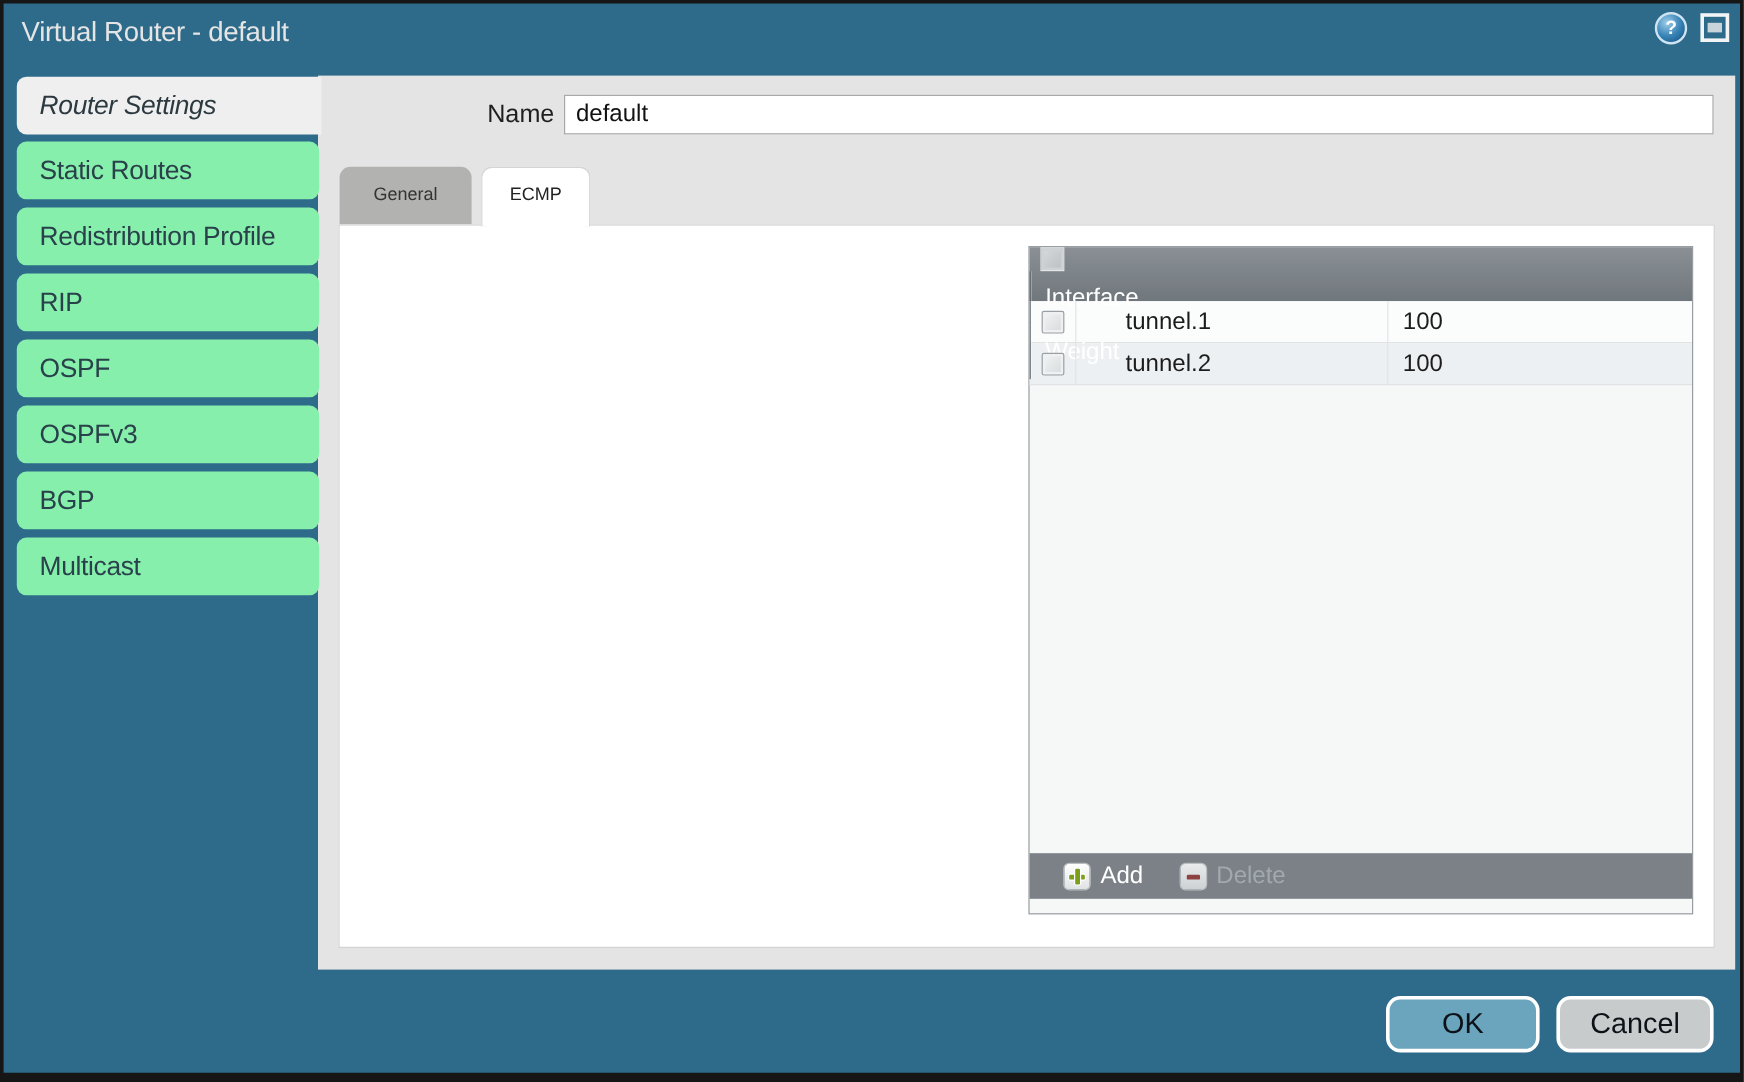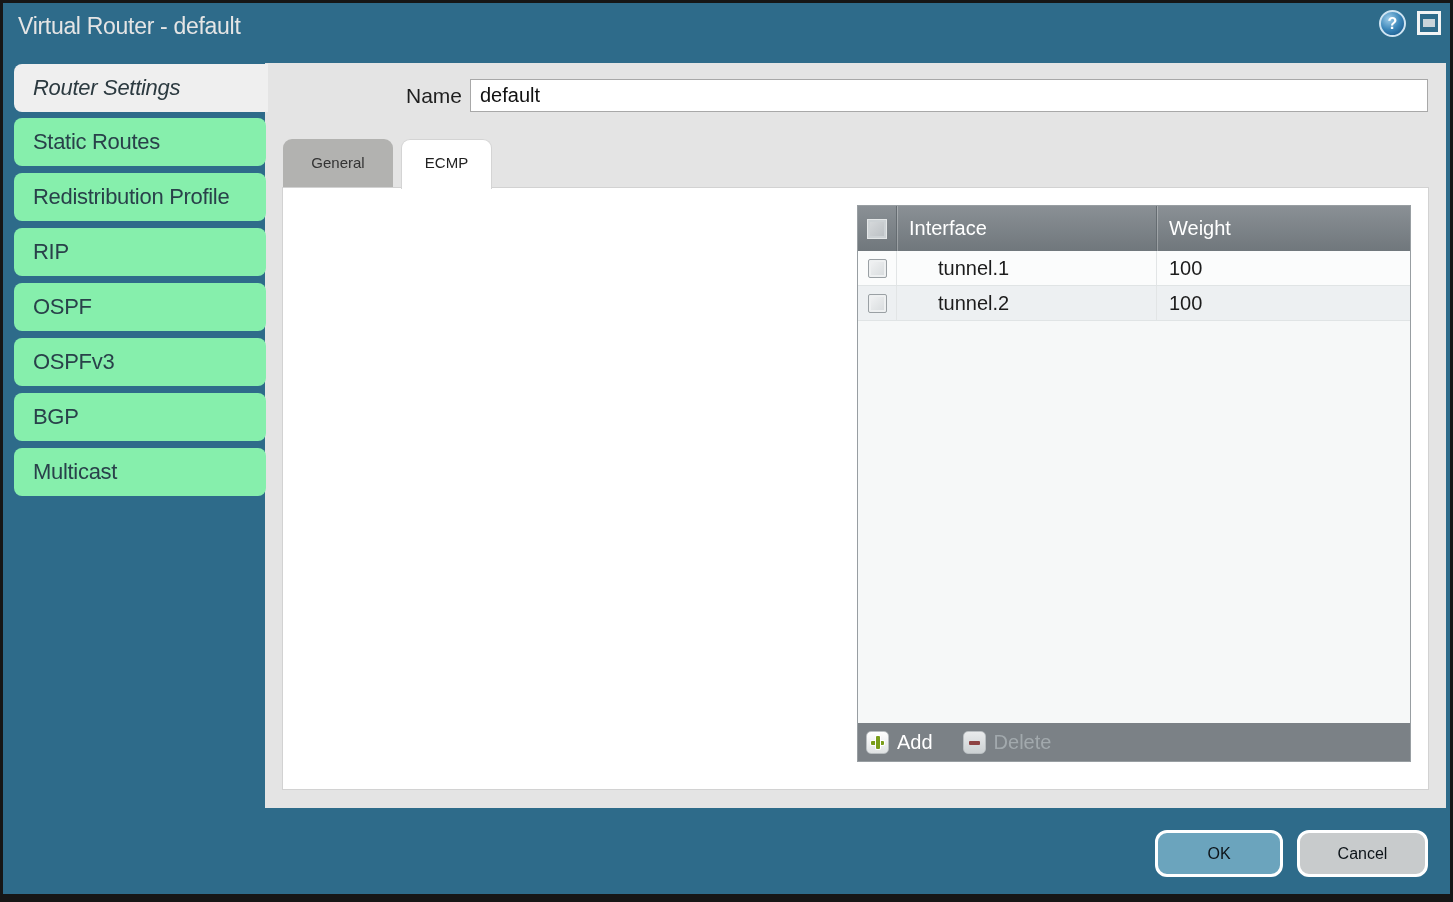--- a/index.html
+++ b/index.html
@@ -156,21 +156,21 @@
   
   .iface-table {
     position: absolute; left: 857px; top: 205px;
     width: 554px; height: 557px;
     border: 1px solid #989ea2; background: #f6f8f8;
     z-index: 4;
   }
   .thead {
     display: flex; height: 45px;
     background: linear-gradient(#8a9095, #70777c);
-    color: #fff; font-size: 20px;
+    color: #fff; font-size: 20px; flex-direction: column;
   }
   .th-check { width: 38px; display: flex; align-items: center; justify-content: center; }
   .th { line-height: 45px; padding-left: 12px;
         border-left: 1px solid #656c71; box-shadow: inset 1px 0 0 rgba(255,255,255,.28); }
   .th-interface { width: 260px; }
   .th-weight { flex: 1; }
   .hdr-checkbox {
     width: 20px; height: 20px;
     background: linear-gradient(135deg, #d8dbdd, #b9bec2);
     border: 1px solid #e4e7e8;
@@ -186,23 +186,23 @@
   .td-interface { width: 260px; padding-left: 41px; }
   .td-weight { flex: 1; }
   .row-checkbox {
     width: 19px; height: 19px; border-radius: 2px;
     background: linear-gradient(135deg, #f3f4f5, #d6dadc);
     border: 1px solid #9aa0a4;
     box-shadow: inset 0 0 0 2px #eef0f1;
     cursor: pointer;
   }
   .table-toolbar {
-    position: absolute; left: 0; right: 0; bottom: 0; height: 38px;
+    position: absolute; left: 0; right: 0; bottom: 12px; height: 38px;
     background: #7b8186;
-    display: flex; align-items: center; padding-left: 8px;
+    display: flex; align-items: center; padding-left: 28px;
   }
   .tool-btn { display: flex; align-items: center; cursor: pointer; }
   .tool-btn .label { font-size: 20px; margin-left: 8px; }
   .add-btn .label { color: #fff; }
   .delete-btn { margin-left: 30px; cursor: default; }
   .delete-btn .label { color: #a2a9ad; }
   .icon-box {
     position: relative; width: 23px; height: 23px; border-radius: 5px;
     background: linear-gradient(#ffffff, #dfe2e3);
     border: 1px solid #b9bec1;
@@ -220,21 +220,21 @@
   }
   .delete-icon::before {
     content: ""; position: absolute; left: 5px; top: 9px;
     width: 11px; height: 4px; background: #8e4242; border-radius: 1px;
   }
 
   
   .footer-btn {
     position: absolute; top: 830px; height: 47px;
     border: 3px solid #fff; border-radius: 12px;
-    font-family: inherit; font-size: 16px; color: #0c1318;
+    font-family: inherit; font-size: 24px; color: #0c1318;
     cursor: pointer;
     text-align: center;
   }
   .ok-btn { left: 1155px; width: 128px; background: #6ba4bd; }
   .cancel-btn { left: 1297px; width: 131px; background: #c8cbcc; }
 </style>
 </head>
 <body>
 
 <div class="screen">

